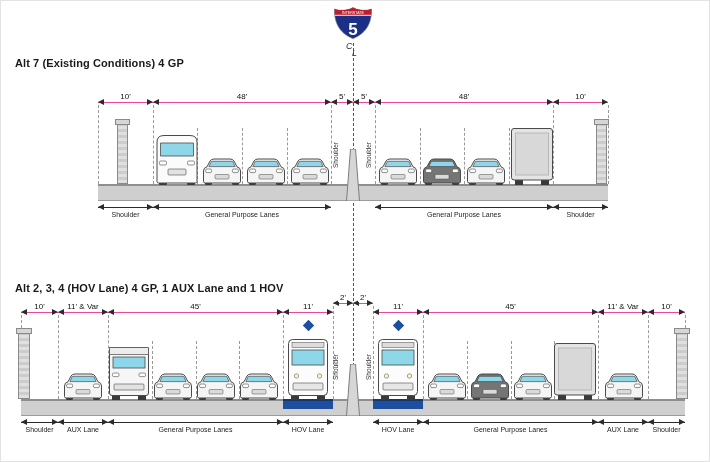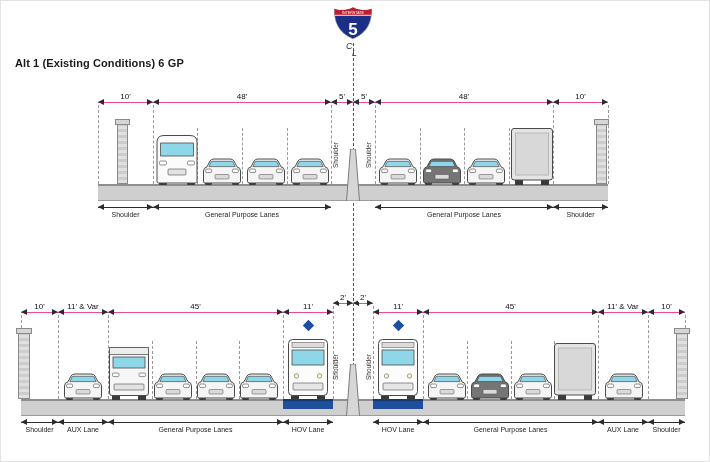--- a/index.html
+++ b/index.html
@@ -61,21 +61,21 @@
     </svg>
   </div>
 
   <div style="position:absolute;left:344px;top:39px;z-index:6">
     <svg width="16" height="18" viewBox="0 0 16 18">
       <text x="1" y="9" font-size="9" font-style="italic" fill="#333">C</text>
       <text x="7" y="16" font-size="9" font-style="italic" fill="#333">L</text>
     </svg>
   </div>
 
-  <div class="title" style="left:14px;top:56px">Alt 1 (Existing Conditions) 6 GP</div>
+  <div class="title" style="left:14px;top:56px">Alt 7 (Existing Conditions) 4 GP</div>
 
   <div class="dim" style="left:97px;width:55px;top:101px">
       <span class="lbl">10'</span>
     </div>
   <div class="dim" style="left:152px;width:178px;top:101px">
       <span class="lbl">48'</span>
     </div>
   <div class="dim" style="left:330px;width:22px;top:101px">
       <span class="lbl">5'</span>
     </div>
@@ -206,20 +206,21 @@
   <div class="blbl" style="left:152px;width:178px;top:206px">
       <span class="lbl">General Purpose Lanes</span>
     </div>
   <div class="blbl" style="left:374px;width:178px;top:206px">
       <span class="lbl">General Purpose Lanes</span>
     </div>
   <div class="blbl" style="left:552px;width:55px;top:206px">
       <span class="lbl">Shoulder</span>
     </div>
 
+  <div class="title" style="left:14px;top:281px">Alt 2, 3, 4 (HOV Lane) 4 GP, 1 AUX Lane and 1 HOV</div>
 
   <div class="dim" style="left:20px;width:37px;top:311px">
       <span class="lbl">10'</span>
     </div>
   <div class="dim" style="left:57px;width:50px;top:311px">
       <span class="lbl">11' &amp; Var</span>
     </div>
   <div class="dim" style="left:107px;width:175px;top:311px">
       <span class="lbl">45'</span>
     </div>

